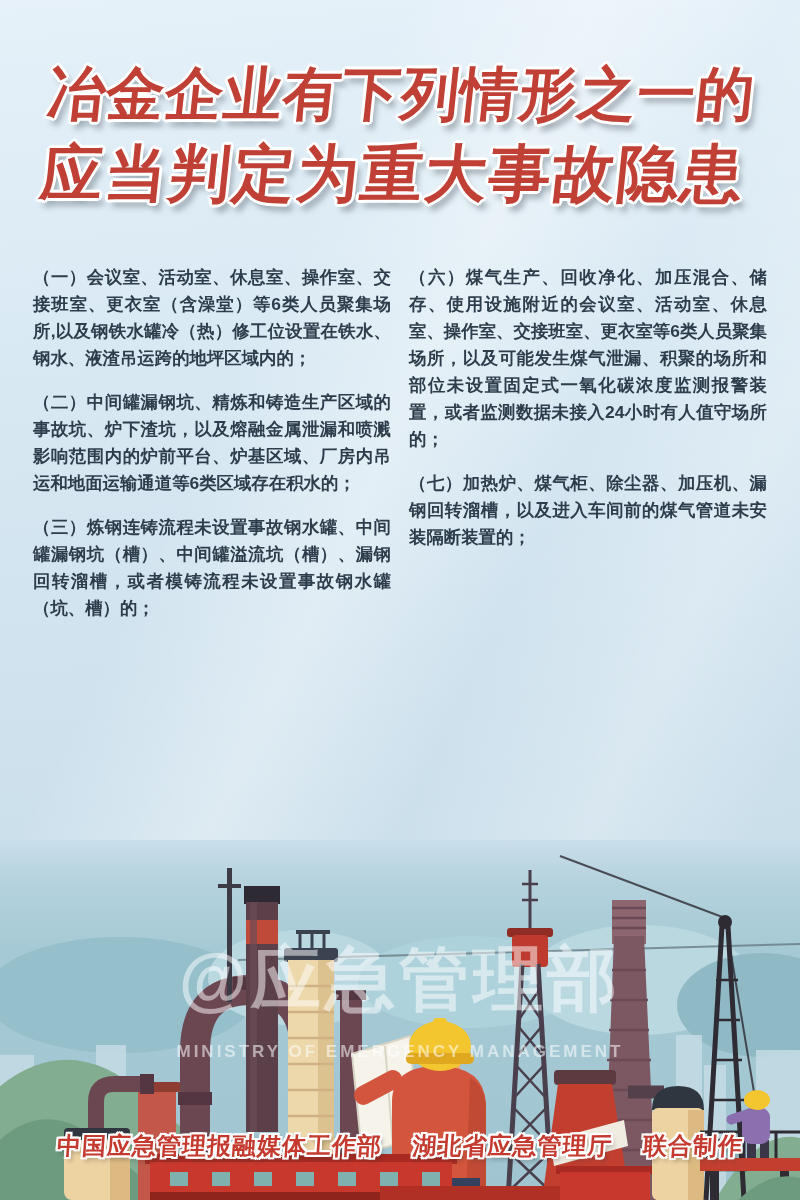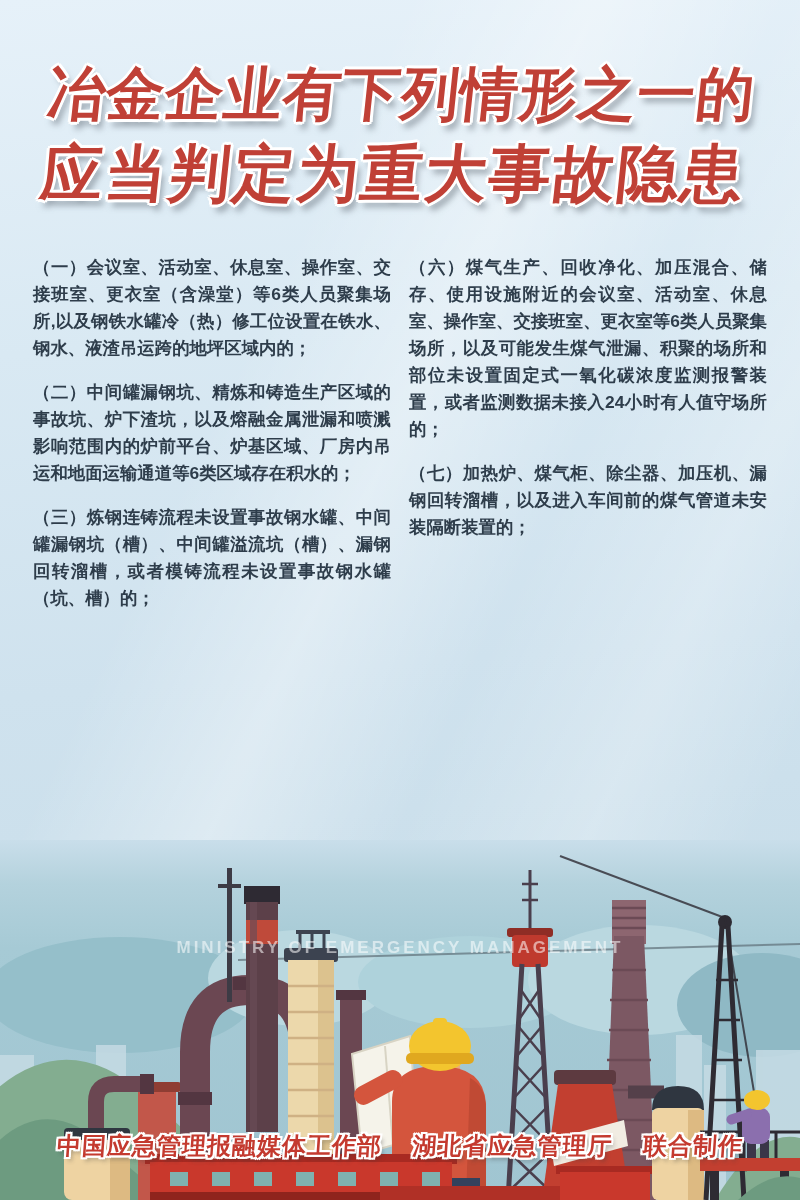--- a/index.html
+++ b/index.html
@@ -37,21 +37,21 @@
   .title .t1{font-size:58px;}
   .title .t2{font-size:62px;letter-spacing:2px;}
   
   .columns{
     position:relative;
     display:flex;
     gap:18px;
     padding:40px 33px 0 33px;
     z-index:3;
   }
-  .col{flex:1 1 0;}
+  .col{flex:1 1 0;margin-top:10px;}
   .col p{
     margin:0 0 17px 0;
     font-size:17.4px;
     line-height:27px;
     font-weight:600;
     color:#2e3d4b;
     text-align:justify;
     text-justify:inter-character;
   }
   
@@ -63,21 +63,21 @@
   .watermark{
     position:absolute;left:0;top:936px;width:100%;
     text-align:center;z-index:4;pointer-events:none;
   }
   .wm-main{
     font-size:70px;font-weight:900;letter-spacing:4px;
     color:rgba(255,255,255,.5);
     line-height:1.25;
   }
   .wm-sub{
-    margin-top:2px;
+    margin-top:18px;
     font-size:17px;font-weight:700;letter-spacing:3px;
     color:rgba(255,255,255,.55);
   }
   
   .credit{
     position:absolute;left:0;top:1130px;width:100%;
     text-align:center;z-index:5;
     transform:skewX(-4deg);
   }
   .credit span{
@@ -257,20 +257,21 @@
         <rect x="150" y="352" width="302" height="8" fill="#8f241d"></rect>
         <rect x="556" y="326" width="96" height="8" fill="#a82a22"></rect>
         <rect x="560" y="332" width="90" height="28" fill="#c9382c"></rect>
         <rect x="380" y="346" width="180" height="14" fill="#b03026"></rect>
         <path d="M738 360 Q770 330 800 338 L800 360 Z" fill="#6d9b80"></path>
       </g>
     </svg>
   </div>
 
   <div class="watermark">
+    <div class="wm-main">@应急管理部</div>
     <div class="wm-sub">MINISTRY OF EMERGENCY MANAGEMENT</div>
   </div>
 
   <div class="credit">
     <span>中国应急管理报融媒体工作部</span>
     <span>湖北省应急管理厅</span>
     <span>联合制作</span>
   </div>
 
 </div>

